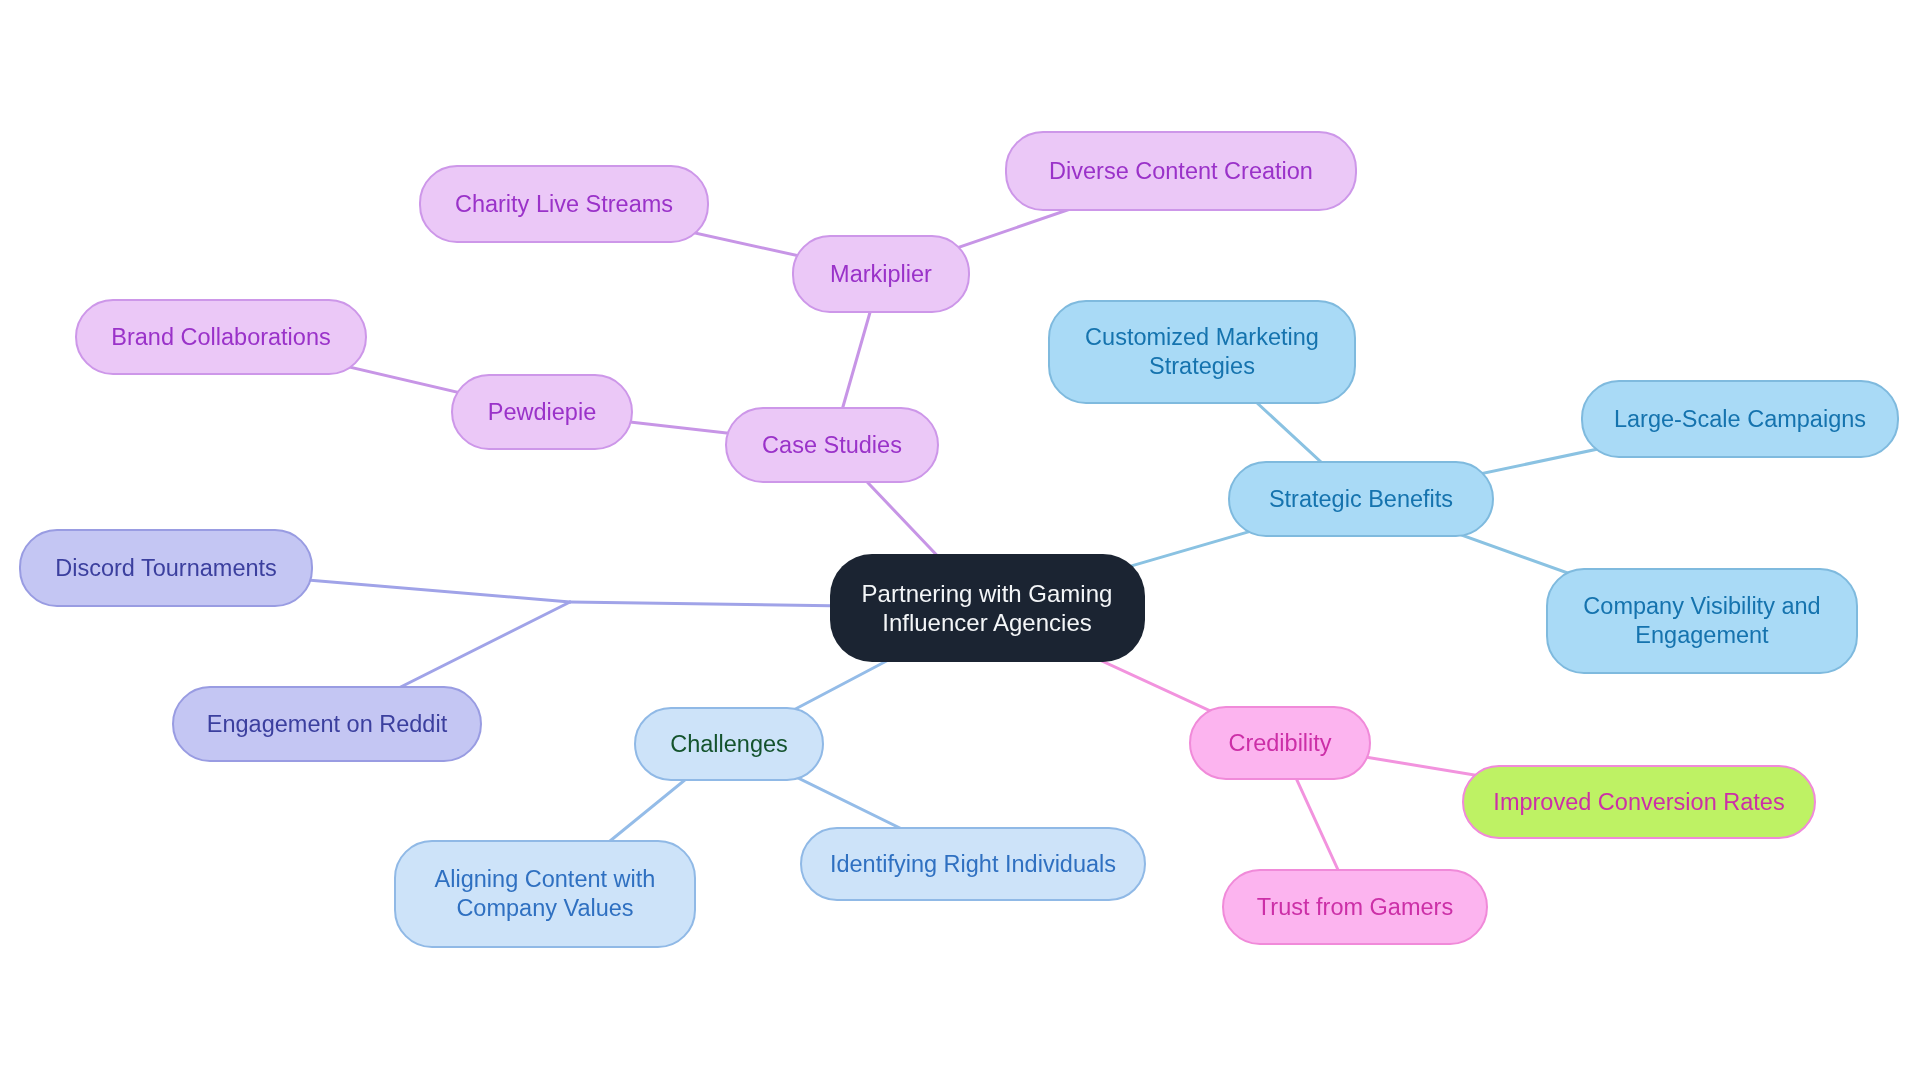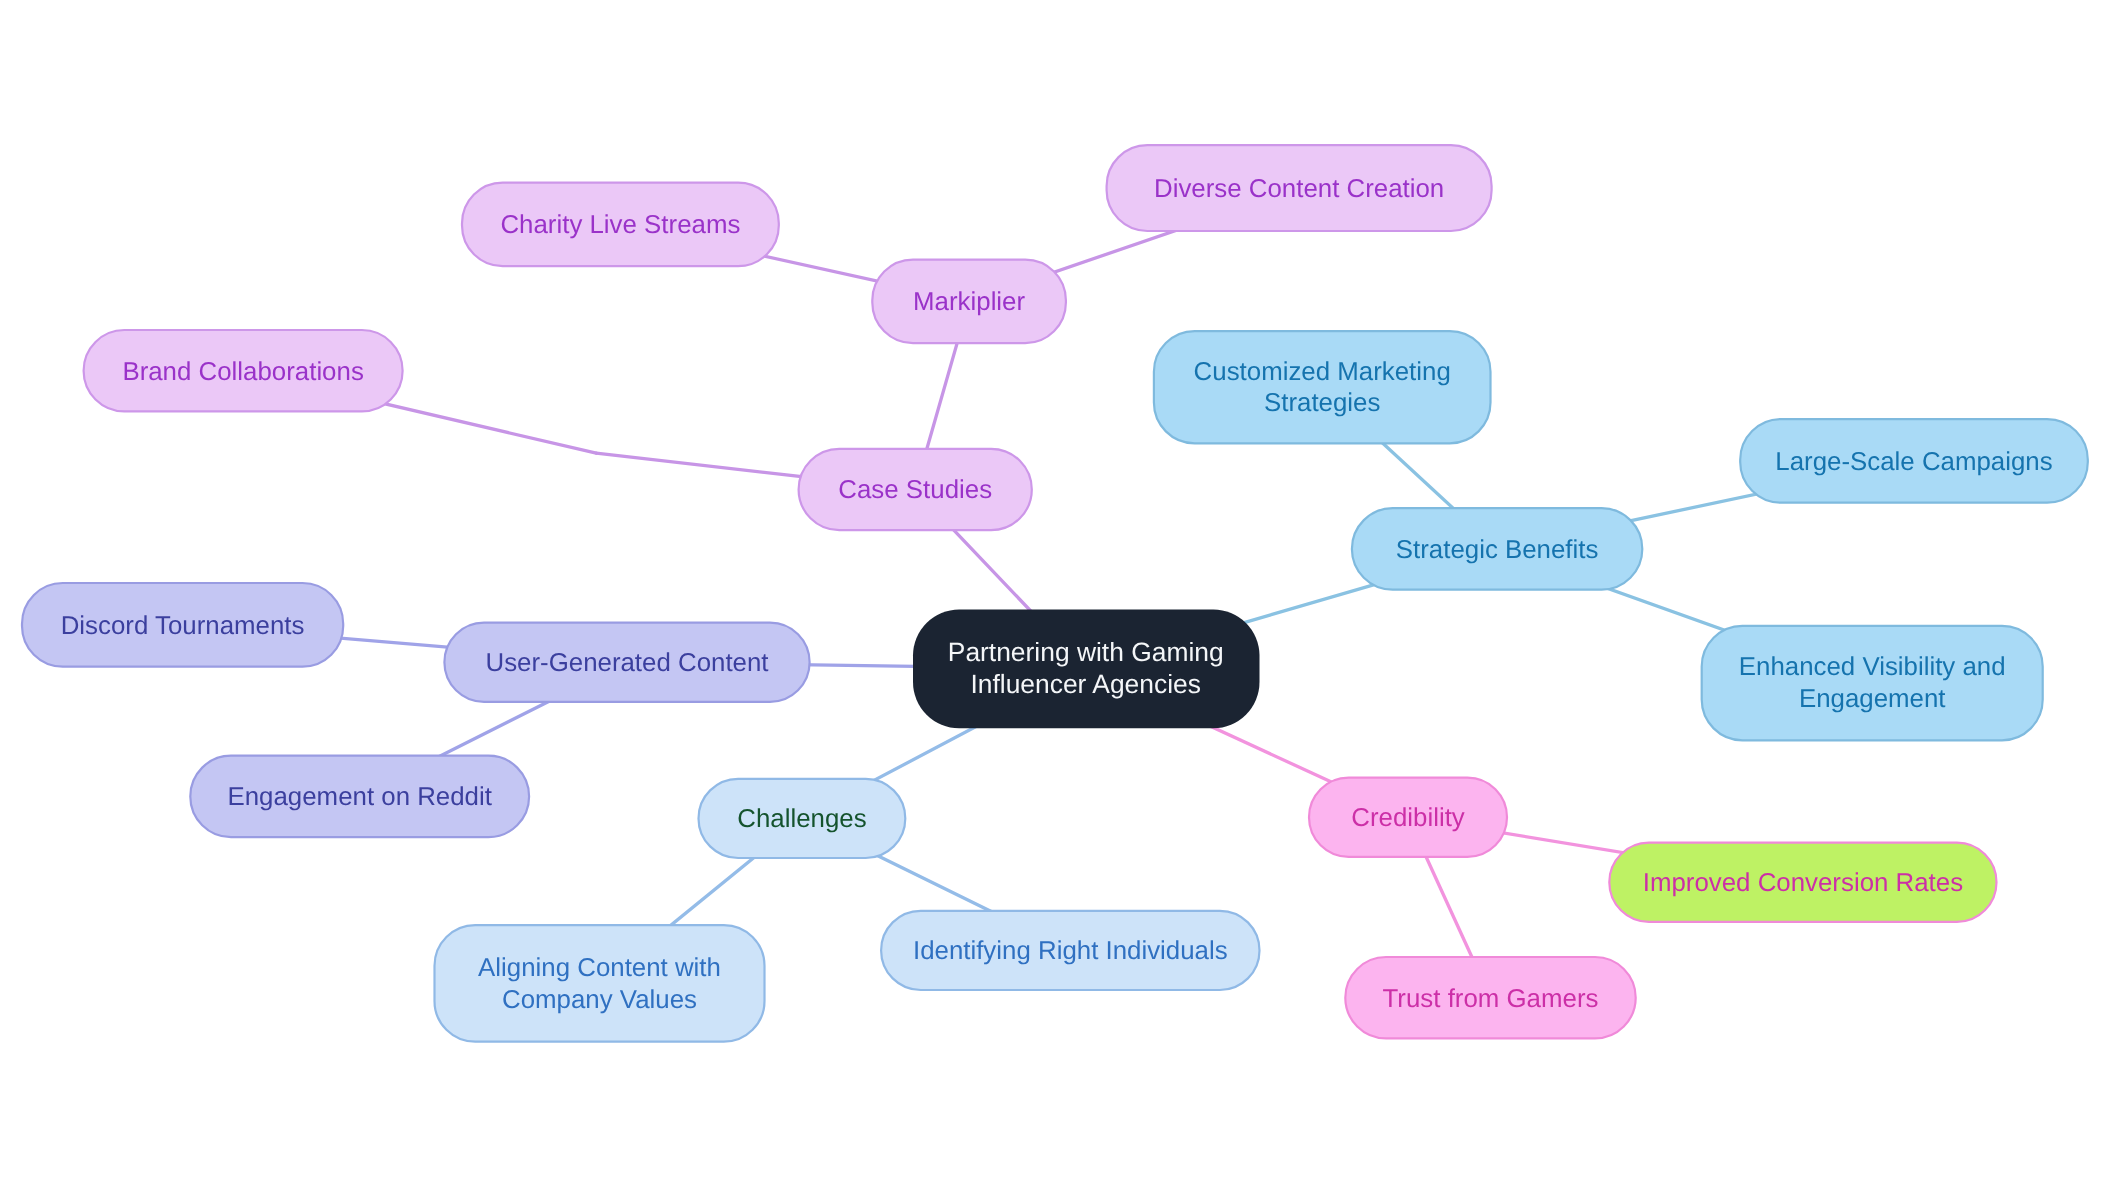--- a/index.html
+++ b/index.html
@@ -77,37 +77,37 @@
     </div>
     <div class="node" style="left: 792px; top: 235px; width: 178px; height: 78px; background: rgb(235, 200, 247); border-color: rgb(205, 151, 233); color: rgb(154, 50, 201);">
       <span>Markiplier</span>
     </div>
     <div class="node" style="left: 419px; top: 165px; width: 290px; height: 78px; background: rgb(235, 200, 247); border-color: rgb(205, 151, 233); color: rgb(154, 50, 201);">
       <span>Charity Live Streams</span>
     </div>
     <div class="node" style="left: 1005px; top: 131px; width: 352px; height: 80px; background: rgb(235, 200, 247); border-color: rgb(205, 151, 233); color: rgb(154, 50, 201);">
       <span>Diverse Content Creation</span>
     </div>
+    <div class="node" style="left: 451px; top: 374px; width: 182px; height: 76px; background: rgb(235, 200, 247); border-color: rgb(205, 151, 233); color: rgb(154, 50, 201);">
+      <span>Pewdiepie</span>
+    </div>
     <div class="node" style="left: 1228px; top: 461px; width: 266px; height: 76px; background: rgb(169, 218, 246); border-color: rgb(127, 186, 222); color: rgb(21, 115, 174);">
       <span>Strategic Benefits</span>
     </div>
     <div class="node" style="left: 75px; top: 299px; width: 292px; height: 76px; background: rgb(235, 200, 247); border-color: rgb(205, 151, 233); color: rgb(154, 50, 201);">
       <span>Brand Collaborations</span>
     </div>
     <div class="node" style="left: 1048px; top: 300px; width: 308px; height: 104px; background: rgb(169, 218, 246); border-color: rgb(127, 186, 222); color: rgb(21, 115, 174);">
       <span>Customized Marketing Strategies</span>
     </div>
     <div class="node" style="left: 1581px; top: 380px; width: 318px; height: 78px; background: rgb(169, 218, 246); border-color: rgb(127, 186, 222); color: rgb(21, 115, 174);">
       <span>Large-Scale Campaigns</span>
     </div>
     <div class="node" style="left: 1546px; top: 568px; width: 312px; height: 106px; background: rgb(169, 218, 246); border-color: rgb(127, 186, 222); color: rgb(21, 115, 174);">
-      <span>Enhanced Visibility and Engagement</span>
-    </div>
-    <div class="node" style="left: 403px; top: 565px; width: 334px; height: 74px; background: rgb(196, 198, 243); border-color: rgb(153, 156, 226); color: rgb(59, 63, 158);">
-      <span>User-Generated Content</span>
+      <span>Company Visibility and Engagement</span>
     </div>
     <div class="node" style="left: 19px; top: 529px; width: 294px; height: 78px; background: rgb(196, 198, 243); border-color: rgb(153, 156, 226); color: rgb(59, 63, 158); text-align: right;">
       <span>Discord Tournaments</span>
     </div>
     <div class="node" style="left: 172px; top: 686px; width: 310px; height: 76px; background: rgb(196, 198, 243); border-color: rgb(153, 156, 226); color: rgb(59, 63, 158);">
       <span>Engagement on Reddit</span>
     </div>
     <div class="node" style="left: 634px; top: 707px; width: 190px; height: 74px; background: rgb(205, 227, 249); border-color: rgb(144, 185, 230); color: #14532d;">
       <span>Challenges</span>
     </div>

